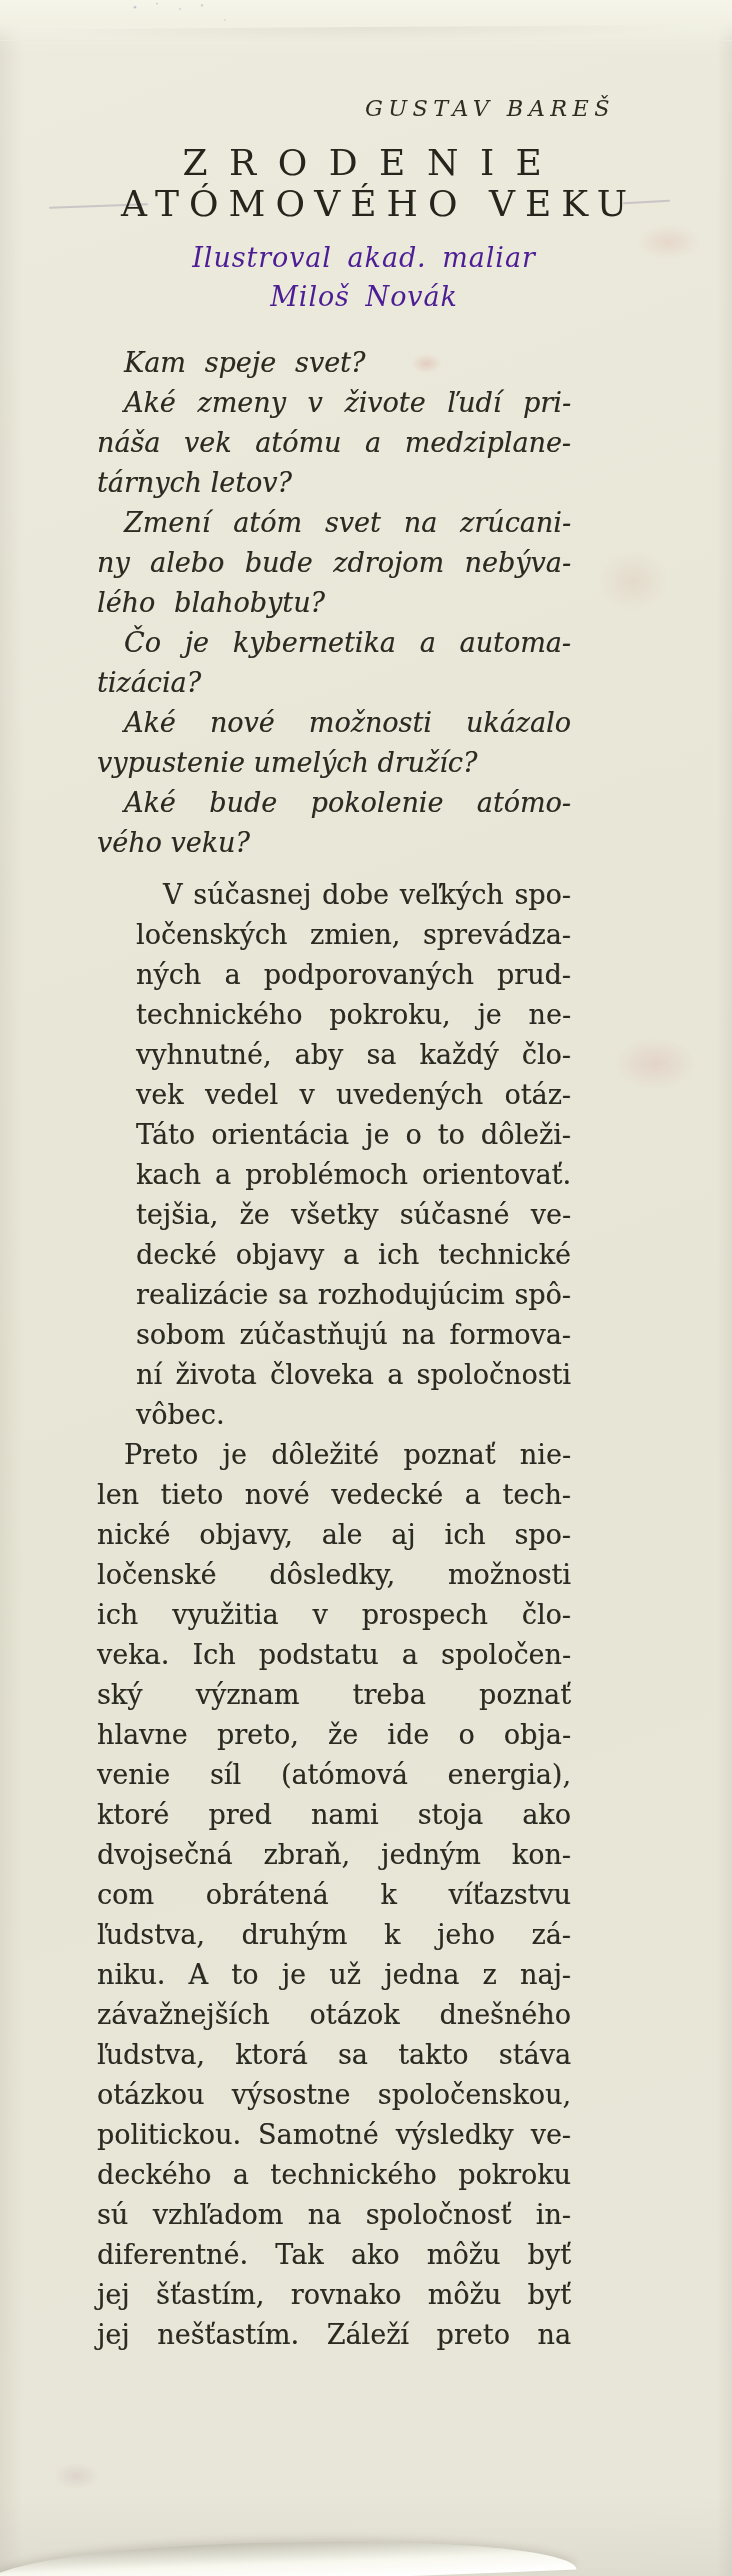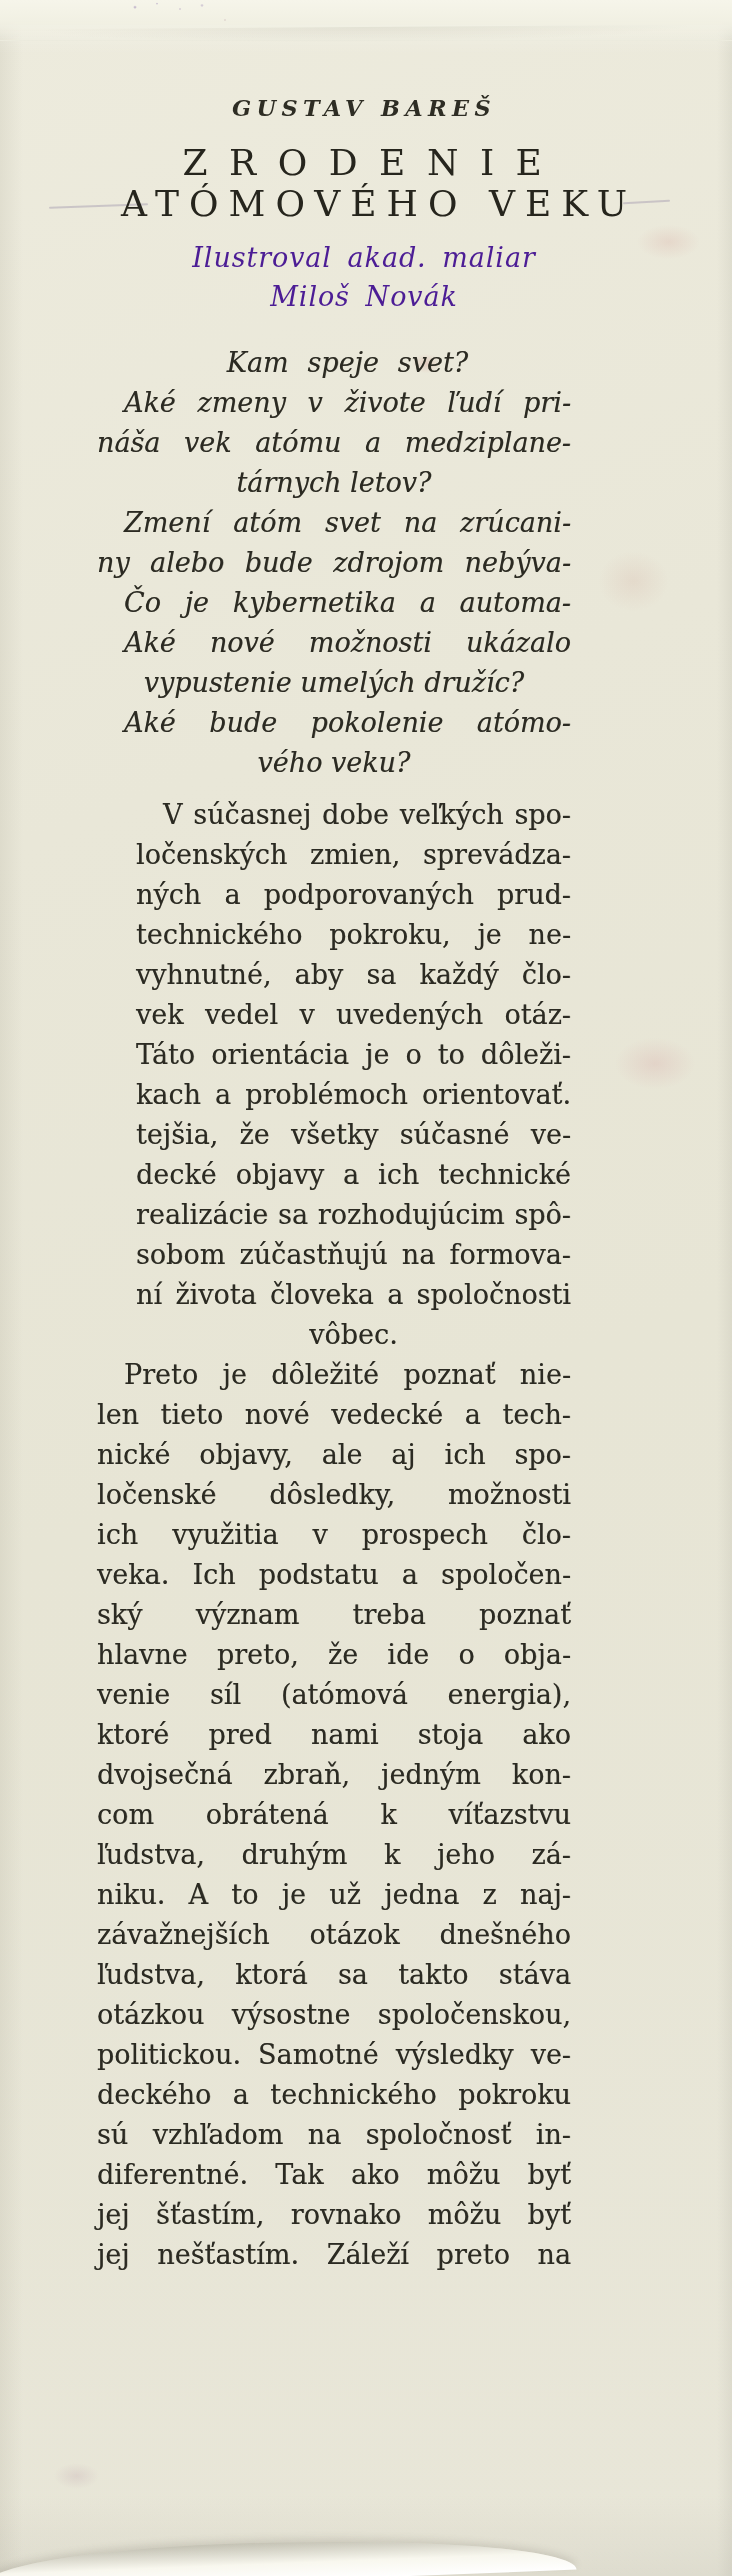--- a/index.html
+++ b/index.html
@@ -48,42 +48,43 @@
     background:linear-gradient(0deg, rgba(160,158,148,.14), rgba(160,158,148,0));
   }
   .stain{position:absolute;pointer-events:none;}
   
   .content{
     position:absolute;left:97px;top:0;width:474px;
     padding-top:95px;
   }
   .headings{width:502px;margin-left:16px;text-align:center;}
   .author{
-    font-style:italic;font-weight:bold;
+    font-style:italic;font-weight:normal;
     font-size:22.4px;line-height:27px;letter-spacing:5.4px;
     color:#2e2d24;
+    text-align:right;
   }
   .title{
     font-size:36px;line-height:41px;font-weight:normal;
     color:#26251d;white-space:nowrap;
   }
   .title1{margin-top:20px;letter-spacing:21.5px;padding-left:18px;}
   .title2{letter-spacing:10px;padding-left:8px;}
   .subtitle{
     font-style:italic;font-size:27px;line-height:39px;
     letter-spacing:0.9px;word-spacing:6.3px;color:#4c1d95;
   }
   .subtitle1{margin-top:14.4px;}
   
   .text-body{margin-top:27px;}
   .para{margin:0;}
   .para.first-body{margin-top:11.7px;margin-left:39px;}
   .ln{
     font-size:27px;line-height:40px;
-    text-align:center;
+    text-align:left;
     text-shadow:0.3px 0.3px 0 rgba(43,42,34,.45);
   }
   .q .ln{font-style:italic;}
   .ln.just{text-align:justify;text-align-last:justify;}
   .ln.first{text-indent:27px;}
   .ln.loose{word-spacing:.38em;}
   .pencil-line{position:absolute;height:1.8px;background:rgba(140,130,160,.35);border-radius:1.8px;}
 </style>
 </head>
 <body>
@@ -128,23 +129,25 @@
         <div class="ln first loose">Kam speje svet?</div>
       </div>
       <div class="para q">
         <div class="ln just first">Aké zmeny v živote ľudí pri-</div>
         <div class="ln just">náša vek atómu a medziplane-</div>
         <div class="ln">tárnych letov?</div>
       </div>
       <div class="para q">
         <div class="ln just first">Zmení atóm svet na zrúcani-</div>
         <div class="ln just">ny alebo bude zdrojom nebýva-</div>
+        <div class="ln loose">lého blahobytu?</div>
       </div>
       <div class="para q">
         <div class="ln just first">Čo je kybernetika a automa-</div>
+        <div class="ln">tizácia?</div>
       </div>
       <div class="para q">
         <div class="ln just first">Aké nové možnosti ukázalo</div>
         <div class="ln">vypustenie umelých družíc?</div>
       </div>
       <div class="para q">
         <div class="ln just first">Aké bude pokolenie atómo-</div>
         <div class="ln">vého veku?</div>
       </div>
       <div class="para b first-body">

